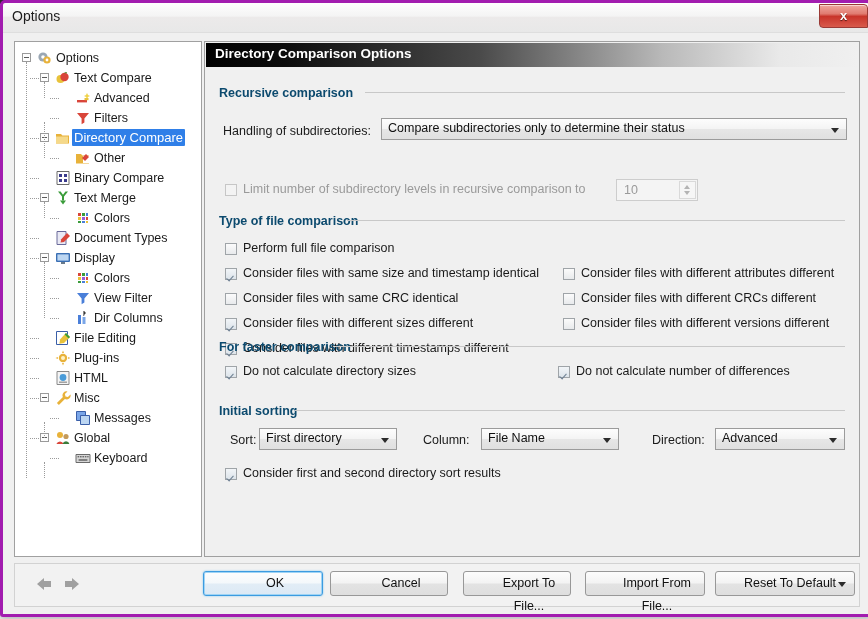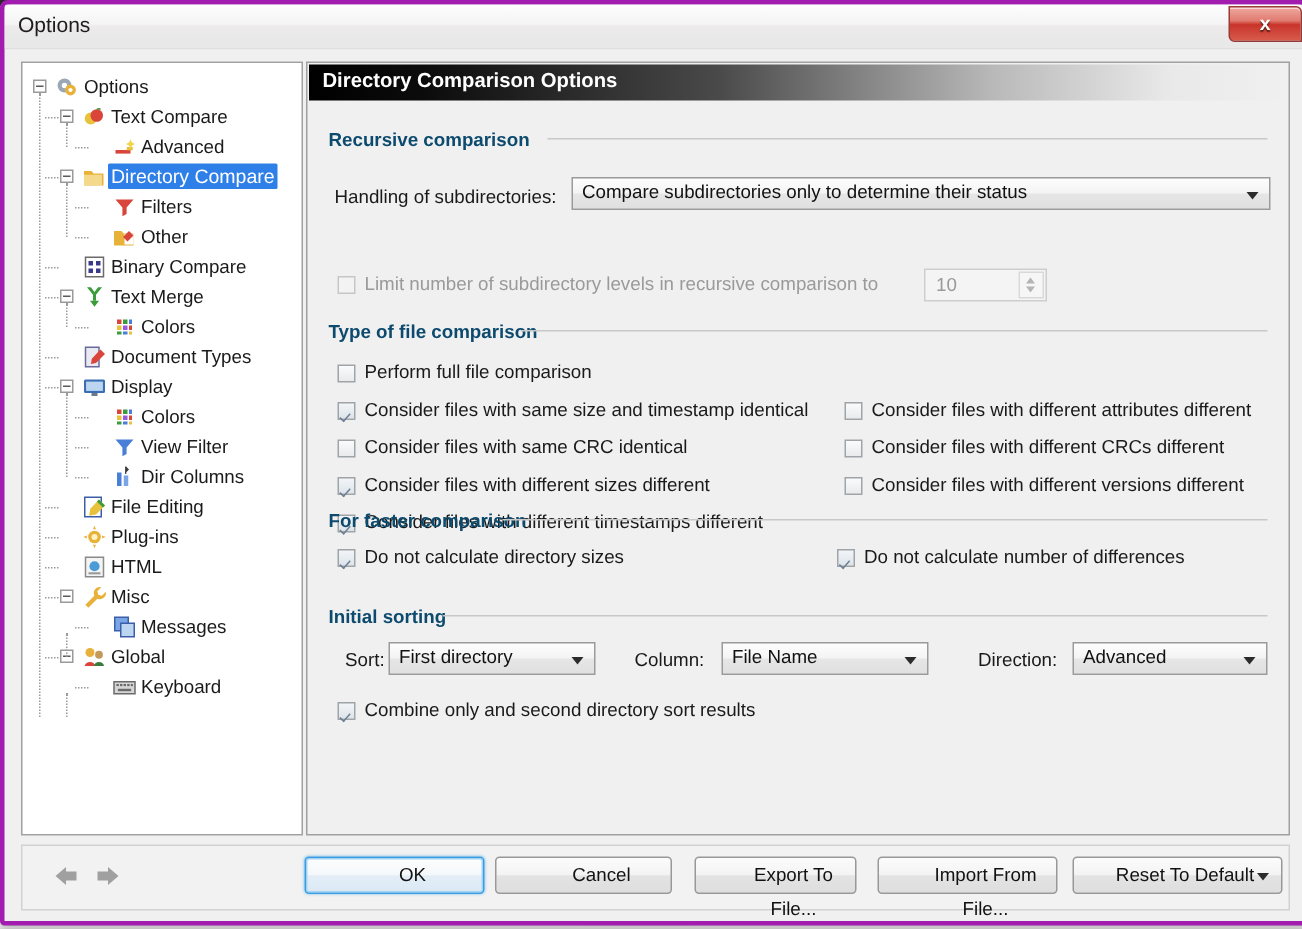--- a/index.html
+++ b/index.html
@@ -247,34 +247,34 @@
           <div class="node" style="height: 20px;">
             <div class="dotsh" style="left: 35px; top: 10px; width: 9px;"></div>
             <span class="ico" style="left: 60px;"><svg width="16" height="16" viewBox="0 0 16 16">
                 <rect x="2" y="10" width="10" height="2.4" fill="#d9453a"></rect>
                 <rect x="9.5" y="8" width="4" height="2.2" fill="#e8c23a"></rect>
                 <path d="M12 3 l1 2 l2 1 l-2 1 l-1 2 l-1 -2 l-2 -1 l2 -1 z" fill="#f0d44a"></path>
               </svg></span>
             <span class="lbl" style="left: 79px;">Advanced</span>
           </div>
           <div class="node" style="height: 20px;">
+            <div class="dotsh" style="left: 35px; top: 10px; width: 9px;"></div>
+            <span class="ico" style="left: 60px;"><svg width="16" height="16" viewBox="0 0 16 16">
+                <path d="M2 3 h12 l-4.6 5.4 v4.2 l-2.8 1.6 v-5.8 z" fill="#d9453a"></path>
+              </svg></span>
+            <span class="lbl" style="left: 79px;">Filters</span>
+          </div>
+          <div class="node" style="height: 20px;">
             <div class="expander" style="left: 25px;"></div>
             <div class="dotsh" style="left: 15px; top: 10px; width: 9px;"></div>
             <span class="ico" style="left: 40px;"><svg width="16" height="16" viewBox="0 0 16 16">
                 <path d="M1 4 h5 l1.4 1.6 h6.6 v8 h-13 z" fill="#e8b23a"></path>
                 <path d="M1 6.5 h12 v7 h-12 z" fill="#f5d98a"></path>
               </svg></span>
             <span class="sel" style="left: 57px;">Directory Compare</span>
-          </div>
-          <div class="node" style="height: 20px;">
-            <div class="dotsh" style="left: 35px; top: 10px; width: 9px;"></div>
-            <span class="ico" style="left: 60px;"><svg width="16" height="16" viewBox="0 0 16 16">
-                <path d="M2 3 h12 l-4.6 5.4 v4.2 l-2.8 1.6 v-5.8 z" fill="#d9453a"></path>
-              </svg></span>
-            <span class="lbl" style="left: 79px;">Filters</span>
           </div>
           <div class="node" style="height: 20px;">
             <div class="dotsh" style="left: 35px; top: 10px; width: 9px;"></div>
             <span class="ico" style="left: 60px;"><svg width="16" height="16" viewBox="0 0 16 16">
                 <path d="M1 4 h5 l1.4 1.6 h6.6 v8 h-13 z" fill="#e8b23a"></path>
                 <rect x="8" y="6" width="6" height="7" fill="#ffffff"></rect>
                 <path d="M11 4 l3 3 l-4 4 l-3 -3 z" fill="#d9453a"></path>
               </svg></span>
             <span class="lbl" style="left: 79px;">Other</span>
           </div>
@@ -545,21 +545,21 @@
       </div>
 
       <div class="lbl" style="left:447px; top:391px;">Direction:</div>
       <div class="combo" style="left:510px; top:386px; width:130px;">
         <div class="ctext">Advanced</div>
         <div class="arrow"></div>
       </div>
 
       <div class="cb on" style="left:20px; top:426px;">
         <div class="box"></div>
-        <div class="cbl">Combine only and second directory sort results</div>
+        <div class="cbl">Consider first and second directory sort results</div>
       </div>
     </div>
 
     <div class="footer">
       <div class="navarrows">
         <svg width="46" height="16" viewBox="0 0 46 16">
           <g fill="#a0a0a0">
             <path d="M9 2 L2 8 L9 14 L9 11 L16 11 L16 5 L9 5 Z"></path>
             <path d="M37 2 L44 8 L37 14 L37 11 L30 11 L30 5 L37 5 Z"></path>
           </g>

